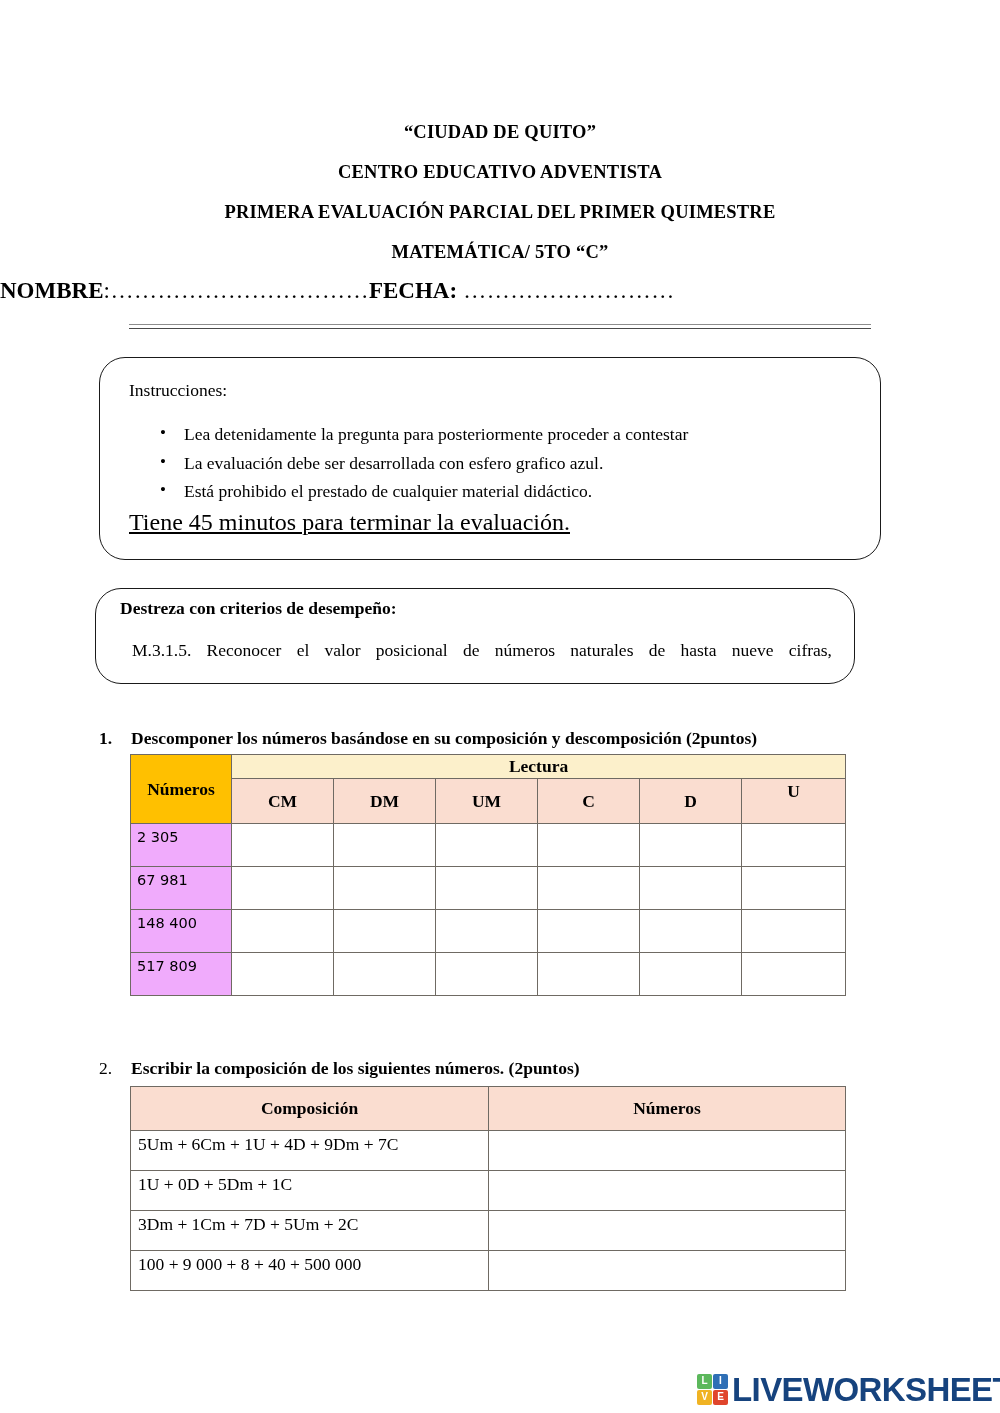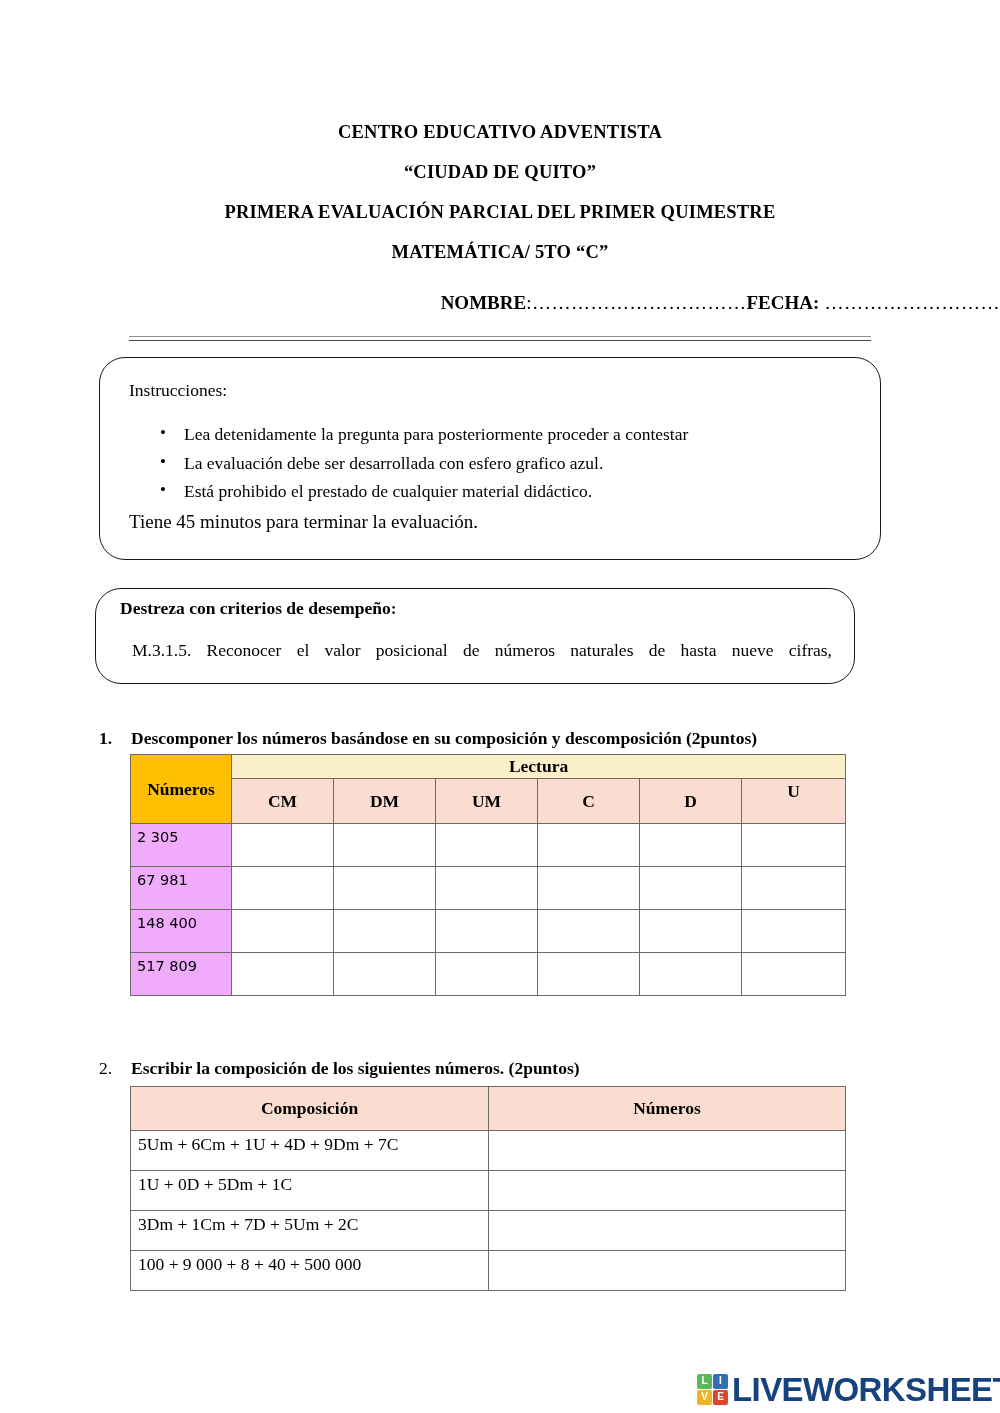--- a/index.html
+++ b/index.html
@@ -30,23 +30,23 @@
   }
   .header-line {
     font-weight: bold;
     font-size: 18.5px;
     letter-spacing: 0.2px;
     line-height: 40px;
     white-space: nowrap;
   }
 
   .name-line {
-    margin-top: 16px;
-    text-align: right;
-    font-size: 19px;
+    margin-top: 4px;
+    text-align: left;
+    font-size: 23px;
     line-height: 30px;
     white-space: nowrap;
   }
   .name-line .lbl {
     font-weight: bold;
   }
   .name-line .dots {
     letter-spacing: 0.5px;
   }
 
@@ -91,23 +91,24 @@
     line-height: 28.5px;
     position: relative;
   }
   .instr-list li .bullet {
     position: absolute;
     left: -24px;
     top: -1px;
     font-size: 17px;
   }
   .instr-foot {
-    font-size: 19px;
+    font-size: 24px;
     line-height: 28px;
     margin: 2px 0 0 3px;
+    text-decoration: underline;
   }
 
   #destreza-box {
     left: 95px;
     top: 588px;
     width: 760px;
     height: 96px;
     padding: 6px 22px 8px 22px;
   }
   .destreza-title {
@@ -265,22 +266,22 @@
     letter-spacing: -0.6px;
     line-height: 1;
   }
 </style>
 </head>
 <body>
 
 <div class="page">
 
   <div class="header">
+    <div class="header-line">“CIUDAD DE QUITO”</div>
     <div class="header-line">CENTRO EDUCATIVO ADVENTISTA</div>
-    <div class="header-line">“CIUDAD DE QUITO”</div>
     <div class="header-line">PRIMERA EVALUACIÓN PARCIAL DEL PRIMER QUIMESTRE</div>
     <div class="header-line">MATEMÁTICA/ 5TO “C”</div>
 
     <div class="name-line">
       <span class="lbl">NOMBRE</span><span class="dots">:……………………………</span><span class="lbl">FECHA:</span><span class="dots"> ………………………</span>
     </div>
 
     <div class="double-rule"></div>
   </div>
 

